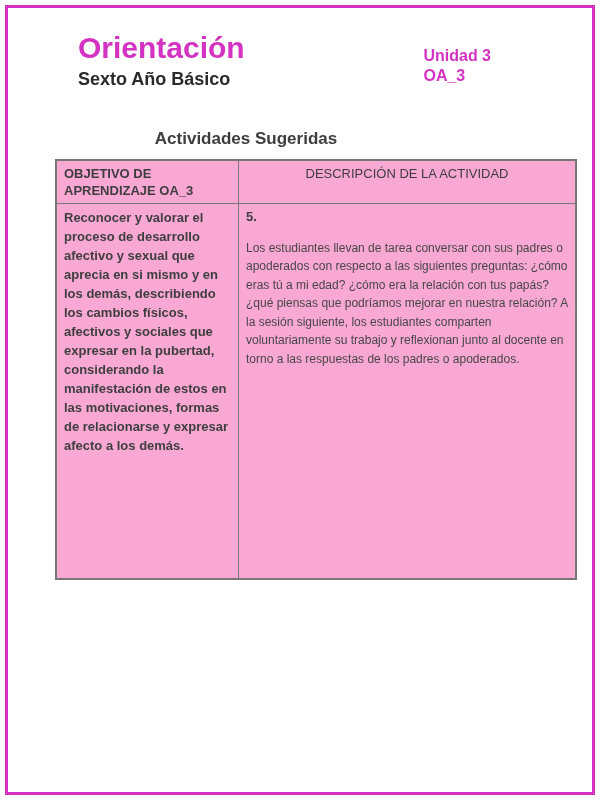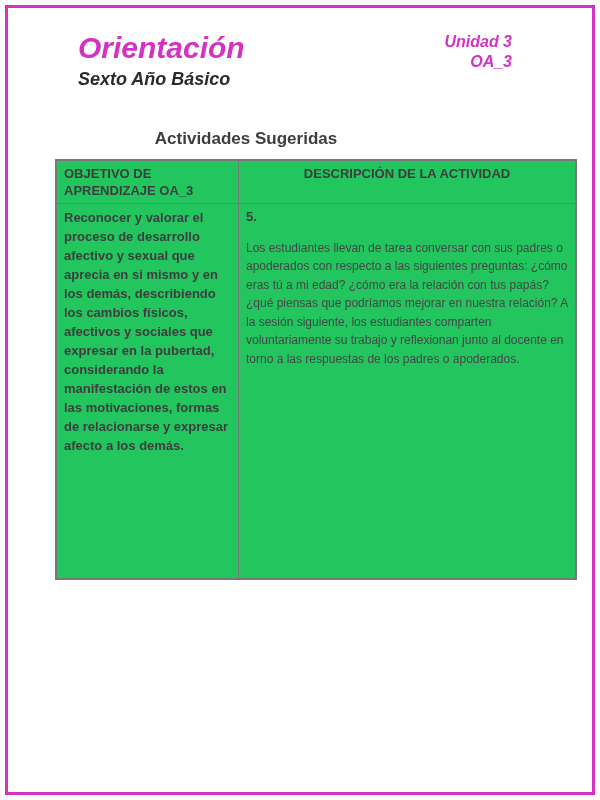--- a/index.html
+++ b/index.html
@@ -17,42 +17,41 @@
   .page-frame {
     position: absolute;
     left: 5px; top: 5px; right: 5px; bottom: 5px;
     border: 3px solid var(--accent, #d332c2);
     pointer-events: none;
   }
   .doc-header {
     position: absolute;
     top: 32px;
     left: 78px;
-    right: 88px;
+    right: 109px;
     display: flex;
     justify-content: space-between;
     align-items: flex-start;
-    font-style: italic;
   }
   .subject-title {
     font-size: 30px;
     font-weight: bold;
     color: var(--accent, #d332c2);
     line-height: 32px;
     letter-spacing: 0px;
   }
   .grade-subtitle {
     font-size: 18px;
     font-weight: bold;
     color: #2a2a2a;
     line-height: 22px;
     margin-top: 4px;
   }
   .unit-block {
-    text-align: right;
+    margin-top: 14px;
   }
   .unit-label, .oa-label {
     font-size: 16px;
     font-weight: bold;
     color: var(--accent, #d332c2);
     line-height: 20px;
   }
   .section-title {
     position: absolute;
     top: 129px;
@@ -70,38 +69,38 @@
     width: 489px;
     border-collapse: collapse;
     table-layout: fixed;
     border: 2px solid #787878;
   }
   table.activity-table th,
   table.activity-table td {
     border: 1px solid #787878;
     vertical-align: top;
     padding: 4px 7px;
-    background: #22c55e;
+    background: #f9a8d4;
   }
   th.objective-header {
     width: 167px;
     height: 34px;
     text-align: left;
     font-size: 13px;
     line-height: 17px;
     color: #3d3d3d;
     font-weight: bold;
   }
   th.activity-header {
     width: 322px;
     text-align: center;
     font-size: 13px;
     line-height: 17px;
     color: #3d3d3d;
-    font-weight: bold;
+    font-weight: normal;
   }
   td.objective-cell {
     height: 366px;
     font-size: 13px;
     font-weight: bold;
     line-height: 19px;
     color: #3e3e3e;
   }
   td.activity-cell {
     font-size: 12px;

